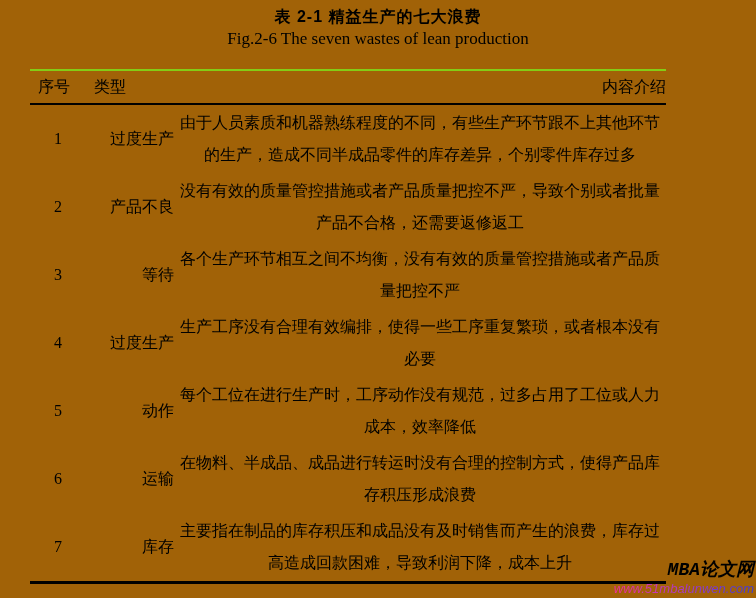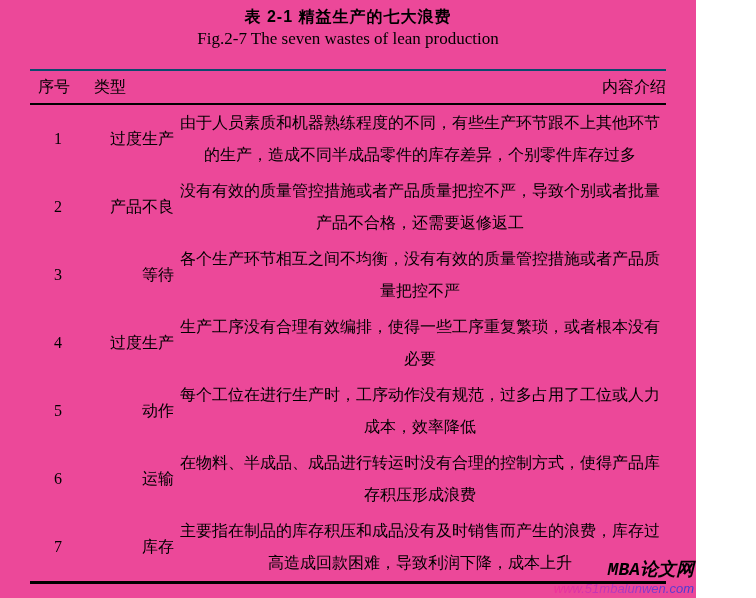--- a/index.html
+++ b/index.html
@@ -1,20 +1,20 @@
 <!DOCTYPE html>
 <html lang="zh"><head>
 <meta charset="utf-8">
 <style>
   html, body { margin: 0; padding: 0; background: #ffffff; }
   .page {
     position: relative;
-    width: 696px;
+    width: 756px;
     height: 598px;
-    background: #ec4899;
+    background: #a16207;
     color: #000000;
     font-family: "Liberation Serif", "DejaVu Serif", serif;
     overflow: hidden;
   }
   .titles { text-align: center; padding-top: 7px; }
   .title-zh {
     font-family: "Liberation Sans", "DejaVu Sans", sans-serif;
     font-weight: bold;
     font-size: 16px;
     line-height: 20px;
@@ -23,21 +23,21 @@
   .title-en {
     font-family: "Liberation Serif", "DejaVu Serif", serif;
     font-size: 17px;
     line-height: 24px;
   }
   table.paper-table {
     border-collapse: collapse;
     table-layout: fixed;
     margin: 18px 0 0 30px;
     width: 636px;
-    border-top: 2px solid #0c4a6e;
+    border-top: 2px solid #84cc16;
     border-bottom: 3px solid #000;
   }
   col.c-no   { width: 56px; }
   col.c-type { width: 88px; }
   col.c-desc { width: 492px; }
   thead th {
     border-bottom: 2px solid #000;
     font-weight: normal;
     font-size: 16px;
     height: 32px;
@@ -83,21 +83,21 @@
     color: transparent;
   }
 </style>
 </head>
 <body>
 
 <div class="page">
 
   <div class="titles">
     <div class="title-zh">表 2-1 精益生产的七大浪费</div>
-    <div class="title-en">Fig.2-7 The seven wastes of lean production</div>
+    <div class="title-en">Fig.2-6 The seven wastes of lean production</div>
   </div>
 
   <table class="paper-table">
     <colgroup>
       <col class="c-no">
         <col class="c-type">
         <col class="c-desc">
     </colgroup>
     <thead>
       <tr>

